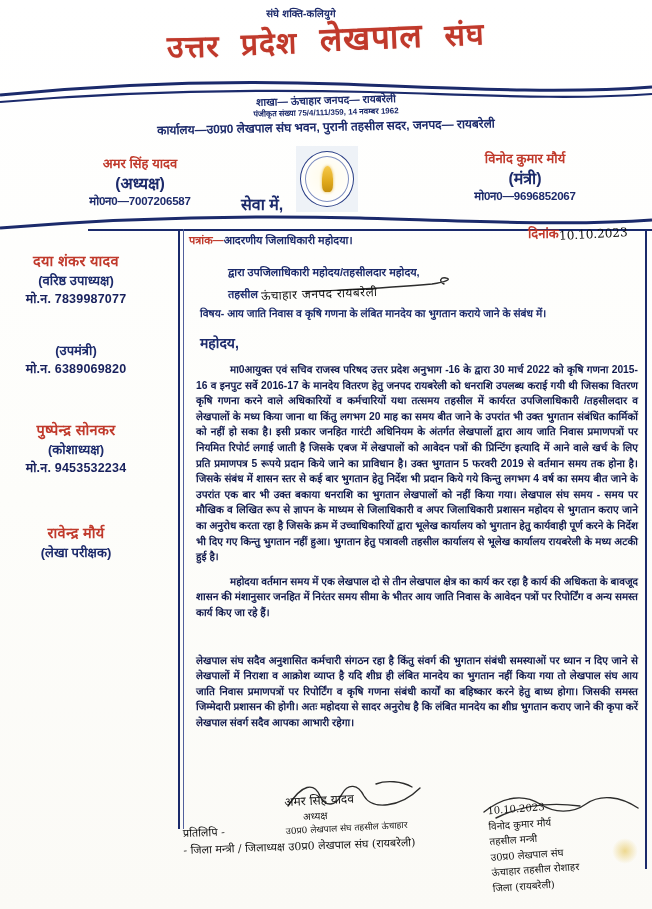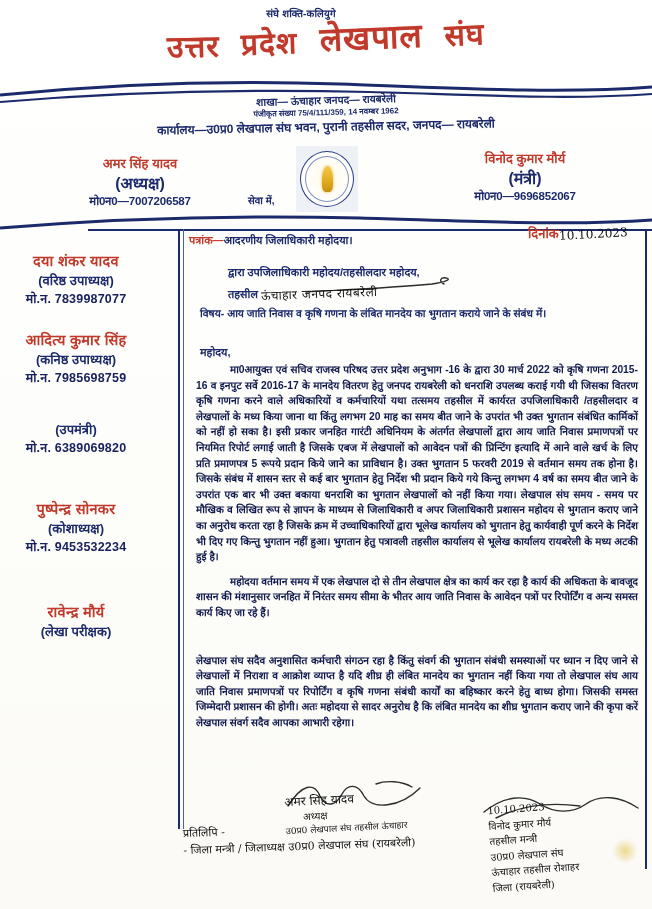--- a/index.html
+++ b/index.html
@@ -71,22 +71,22 @@
     border:1px solid #7f8fc0;
   }
   .seal .torch{
     width:11px;height:26px;
     background:linear-gradient(180deg,#f6c94b 0%,#e0a91c 60%,#c6900e 100%);
     border-radius:50% 50% 28% 28%;
     box-shadow:0 0 3px rgba(224,169,28,.8);
   }
 
   .sevame{
-    position:absolute;top:193px;left:248px;
-    font-size:10px;font-weight:bold;color:#1c2a6b;
+    position:absolute;top:193px;left:241px;
+    font-size:16px;font-weight:bold;color:#1c2a6b;
   }
 
   
   .hrule{position:absolute;background:#1b2a6b;}
   .vrule{position:absolute;width:2px;background:#1b2a6b;}
 
   
   .sidebar{position:absolute;left:0;top:250px;width:152px;}
   .sb-item{text-align:center;margin-bottom:22px;}
   .sb-item .nm{color:#c0392b;font-weight:bold;font-size:14.5px;letter-spacing:.3px;}
@@ -117,21 +117,21 @@
     font-size:12px;transform:rotate(-2deg);display:inline-block;
     border-bottom:0;letter-spacing:.5px;
   }
 
   .subject{
     position:absolute;top:306px;left:200px;width:440px;
     font-size:10.5px;font-weight:bold;color:#1c2a6b;
   }
   .salut{
     position:absolute;top:333px;left:200px;
-    font-size:11px;font-weight:bold;color:#1c2a6b;margin-top:11px;
+    font-size:14px;font-weight:bold;color:#1c2a6b;
   }
 
   .body{
     position:absolute;left:196px;top:362px;width:442px;
     color:#111a4d;font-size:10.3px;line-height:15.6px;
     text-align:justify;font-weight:bold;
   }
   .body p{margin:0 0 9px 0;text-indent:34px;}
   .body p.noind{text-indent:0;margin-top:32px;}
 
@@ -209,25 +209,20 @@
   <div class="hrule" style="left:88px;top:229px;width:564px;height:2.4px;"></div>
   <div class="vrule" style="left:178px;top:229px;height:600px;"></div>
   <div class="vrule" style="left:183px;top:229px;height:600px;width:1px;background:#51609c;"></div>
   <div class="vrule" style="left:645px;top:229px;height:640px;width:1.5px;"></div>
 
   <div class="sidebar">
     <div class="sb-item">
       <div class="nm">दया शंकर यादव</div>
       <div class="ds">(वरिष्ठ उपाध्यक्ष)</div>
       <div class="ph">मो.न. 7839987077</div>
-    </div>
-    <div class="sb-item">
-      <div class="nm">आदित्य कुमार सिंह</div>
-      <div class="ds">(कनिष्ठ उपाध्यक्ष)</div>
-      <div class="ph">मो.न. 7985698759</div>
     </div>
     <div class="sb-item" style="margin-top:34px;">
       <div class="ds">(उपमंत्री)</div>
       <div class="ph">मो.न. 6389069820</div>
     </div>
     <div class="sb-item" style="margin-top:42px;">
       <div class="nm">पुष्पेन्द्र सोनकर</div>
       <div class="ds">(कोशाध्यक्ष)</div>
       <div class="ph">मो.न. 9453532234</div>
     </div>

